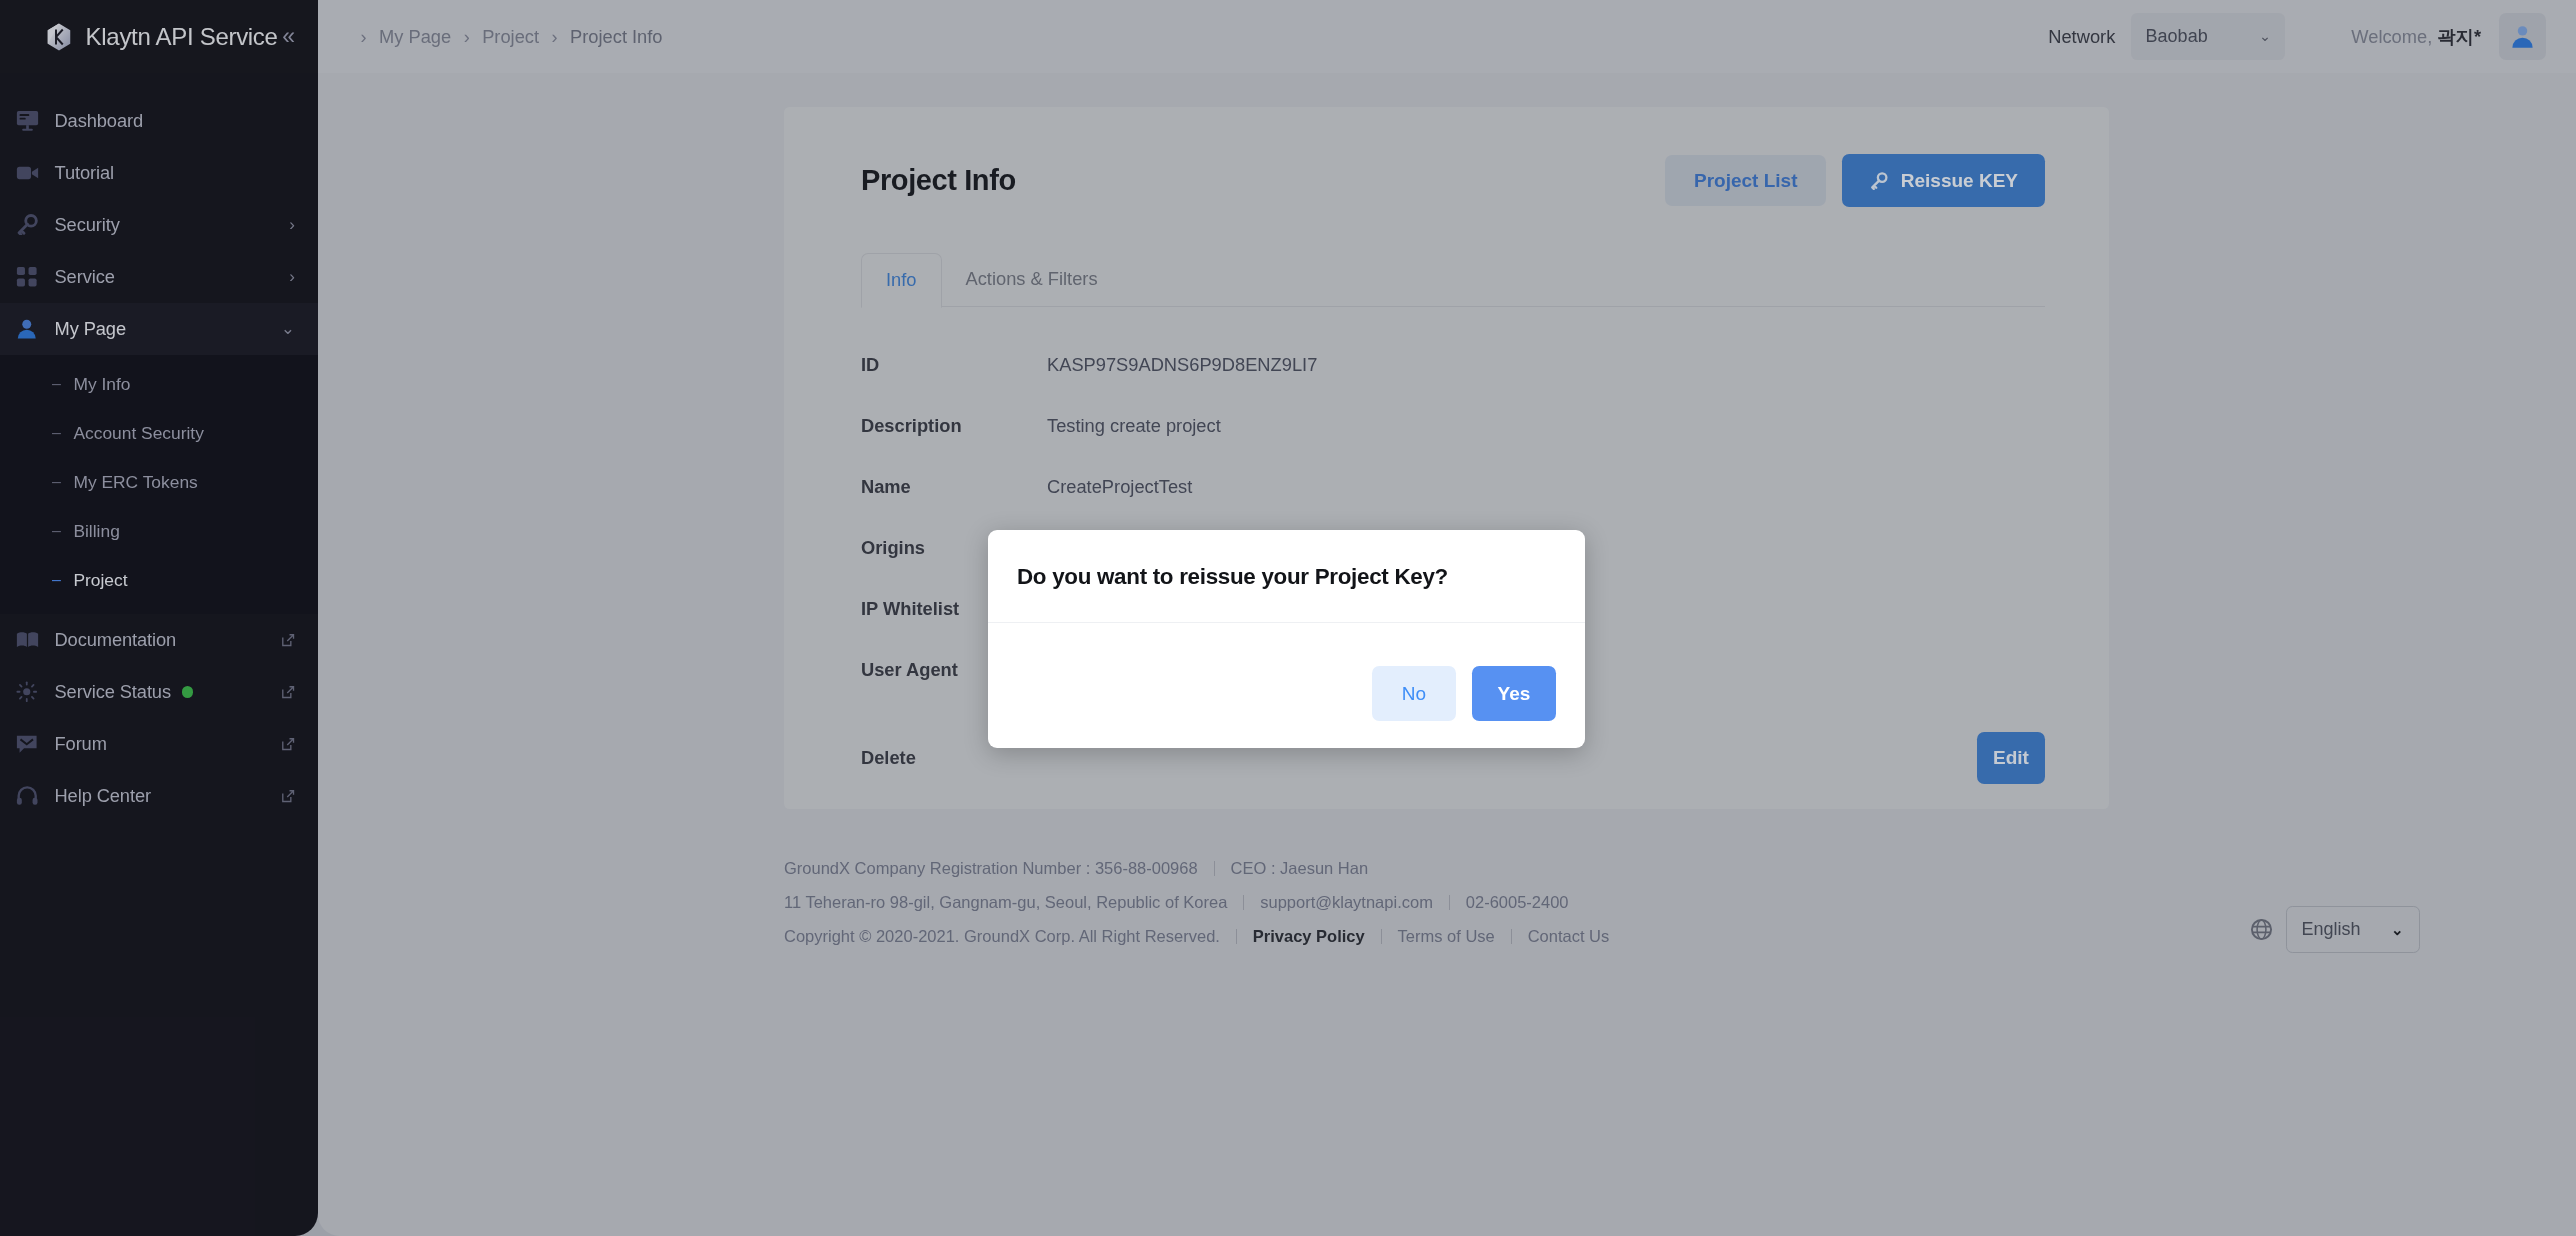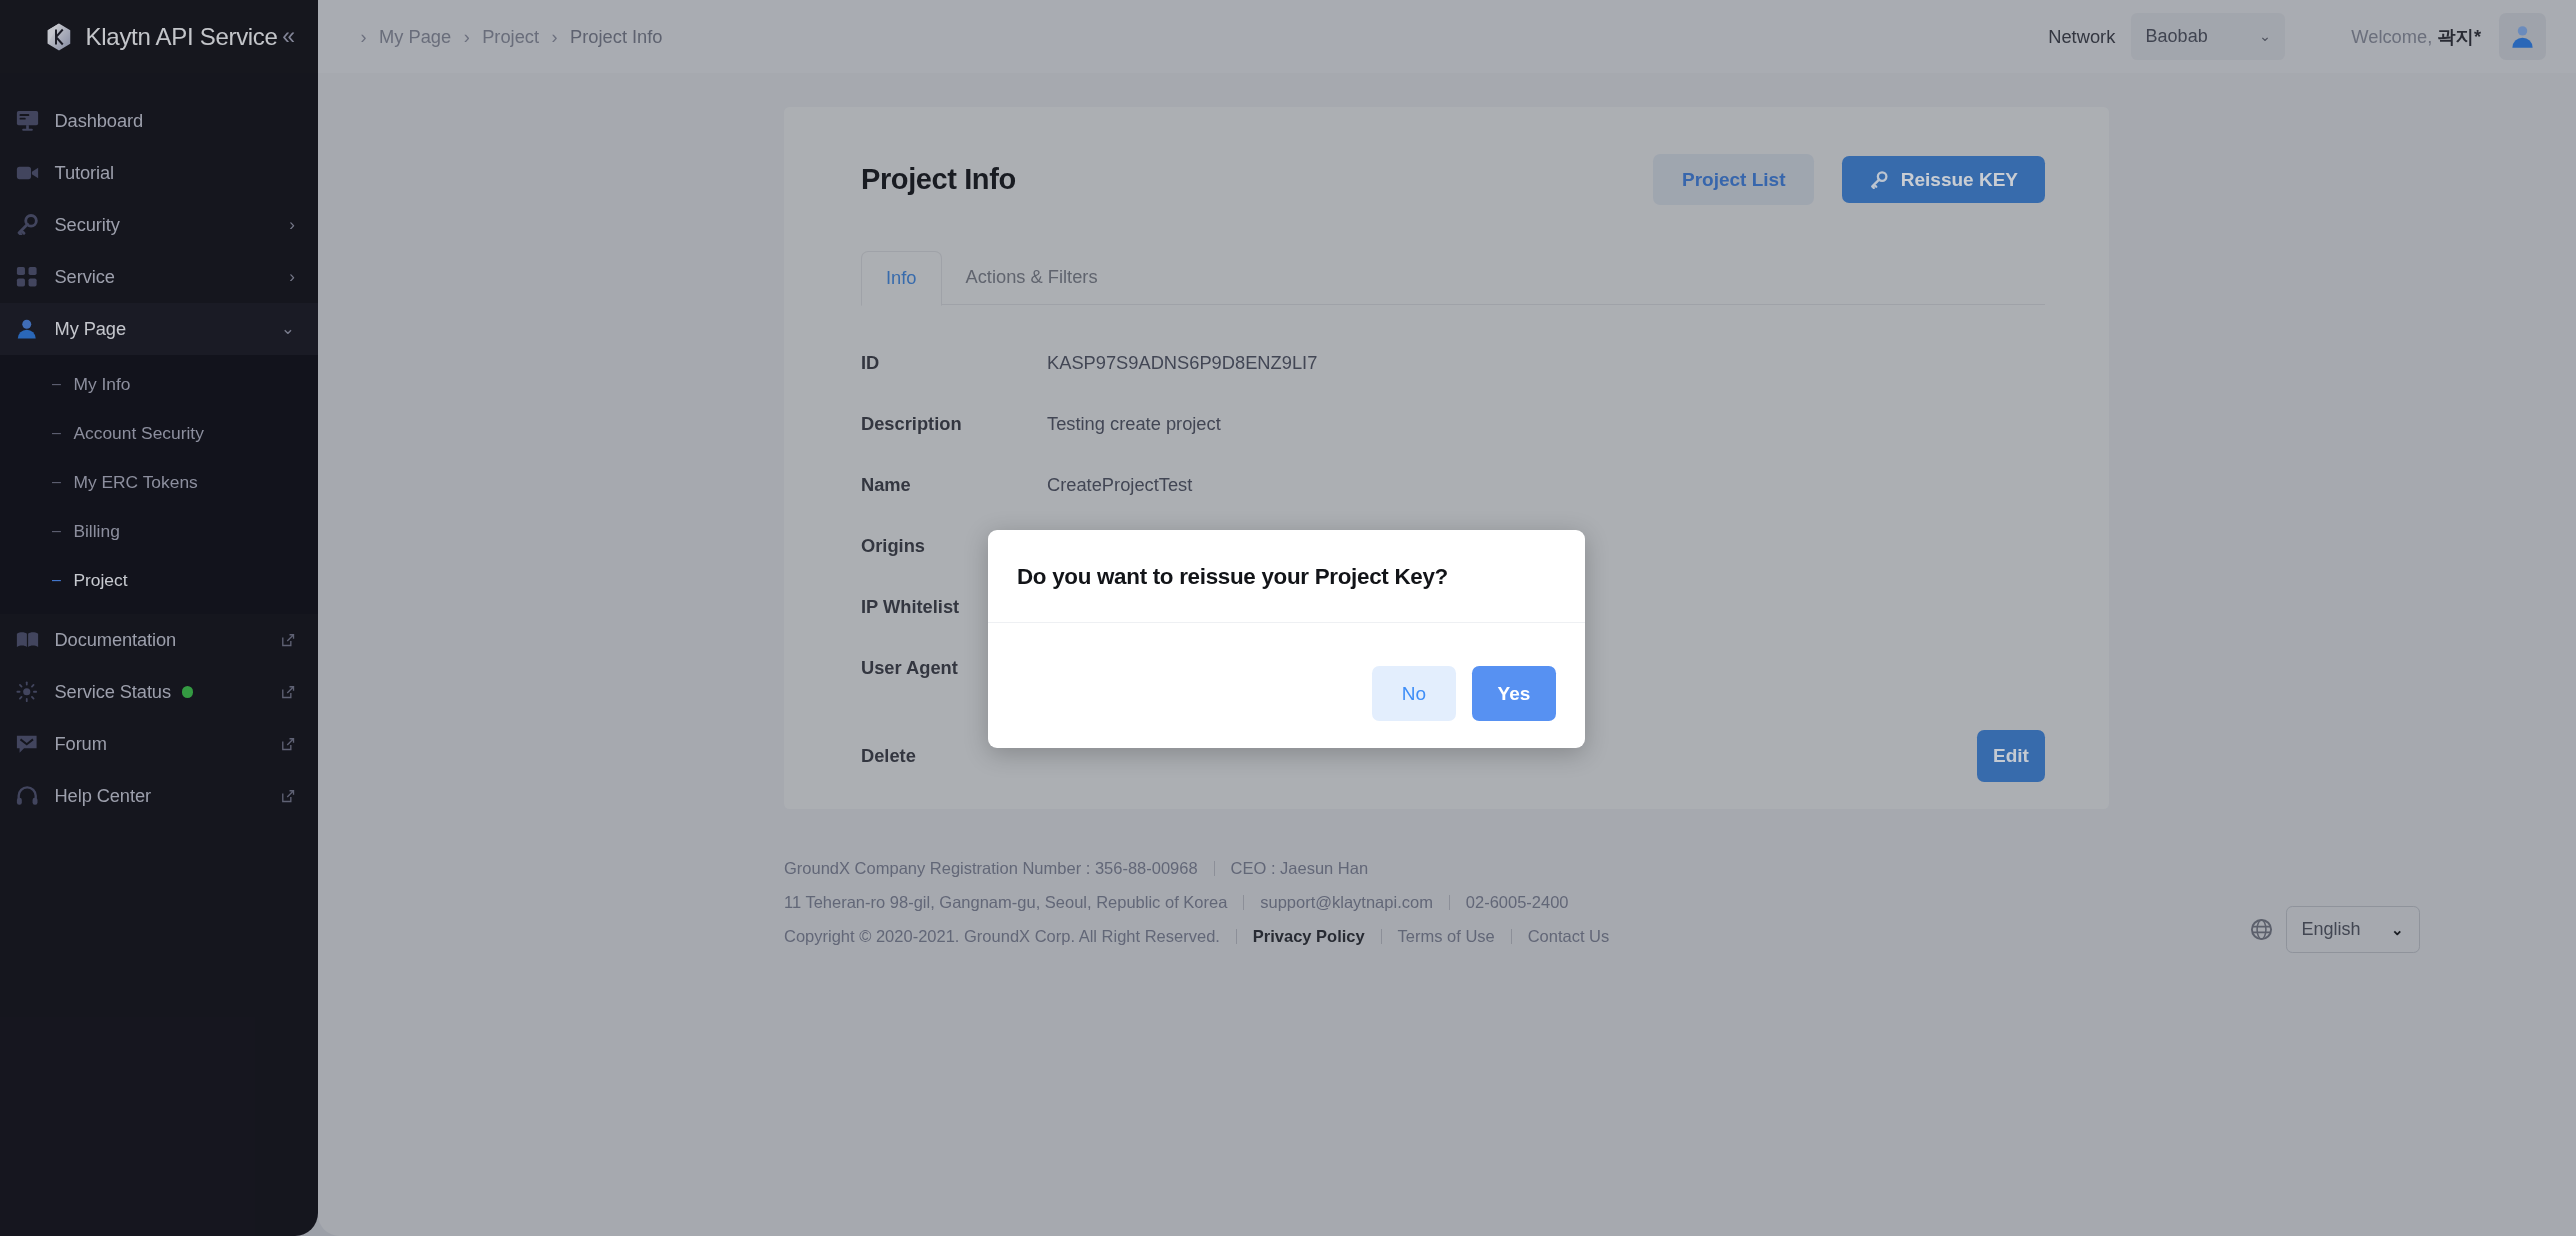--- a/index.html
+++ b/index.html
@@ -205,21 +205,21 @@
     padding: 47px 64px 0 77px;
   }
   .page-title {
     color: #1b1d24;
     font-size: 29px;
     font-weight: 700;
     letter-spacing: -0.4px;
   }
   .head-actions {
     margin-left: auto;
-    display: flex; align-items: center; gap: 28px;
+    display: flex; align-items: center; gap: 16px;
   }
   .btn {
     border: none;
     border-radius: 7.2px;
     cursor: pointer;
     font-family: "Liberation Sans", sans-serif;
     display: inline-flex; align-items: center; justify-content: center;
     white-space: nowrap;
   }
   .btn-soft {
@@ -228,21 +228,21 @@
     font-size: 19px;
     font-weight: 700;
     height: 51px;
     padding: 0 29px;
   }
   .btn-primary {
     background: #3f7cc9;
     color: #eef2f8;
     font-size: 19px;
     font-weight: 700;
-    height: 47px;
+    height: 53px;
     padding: 0 27px;
     gap: 11.6px;
   }
 
   .tabs {
     margin: 45px 64px 0 77px;
     display: flex; align-items: flex-end;
     border-bottom: 1.8px solid #bcbfc4;
     height: 55px;
   }

